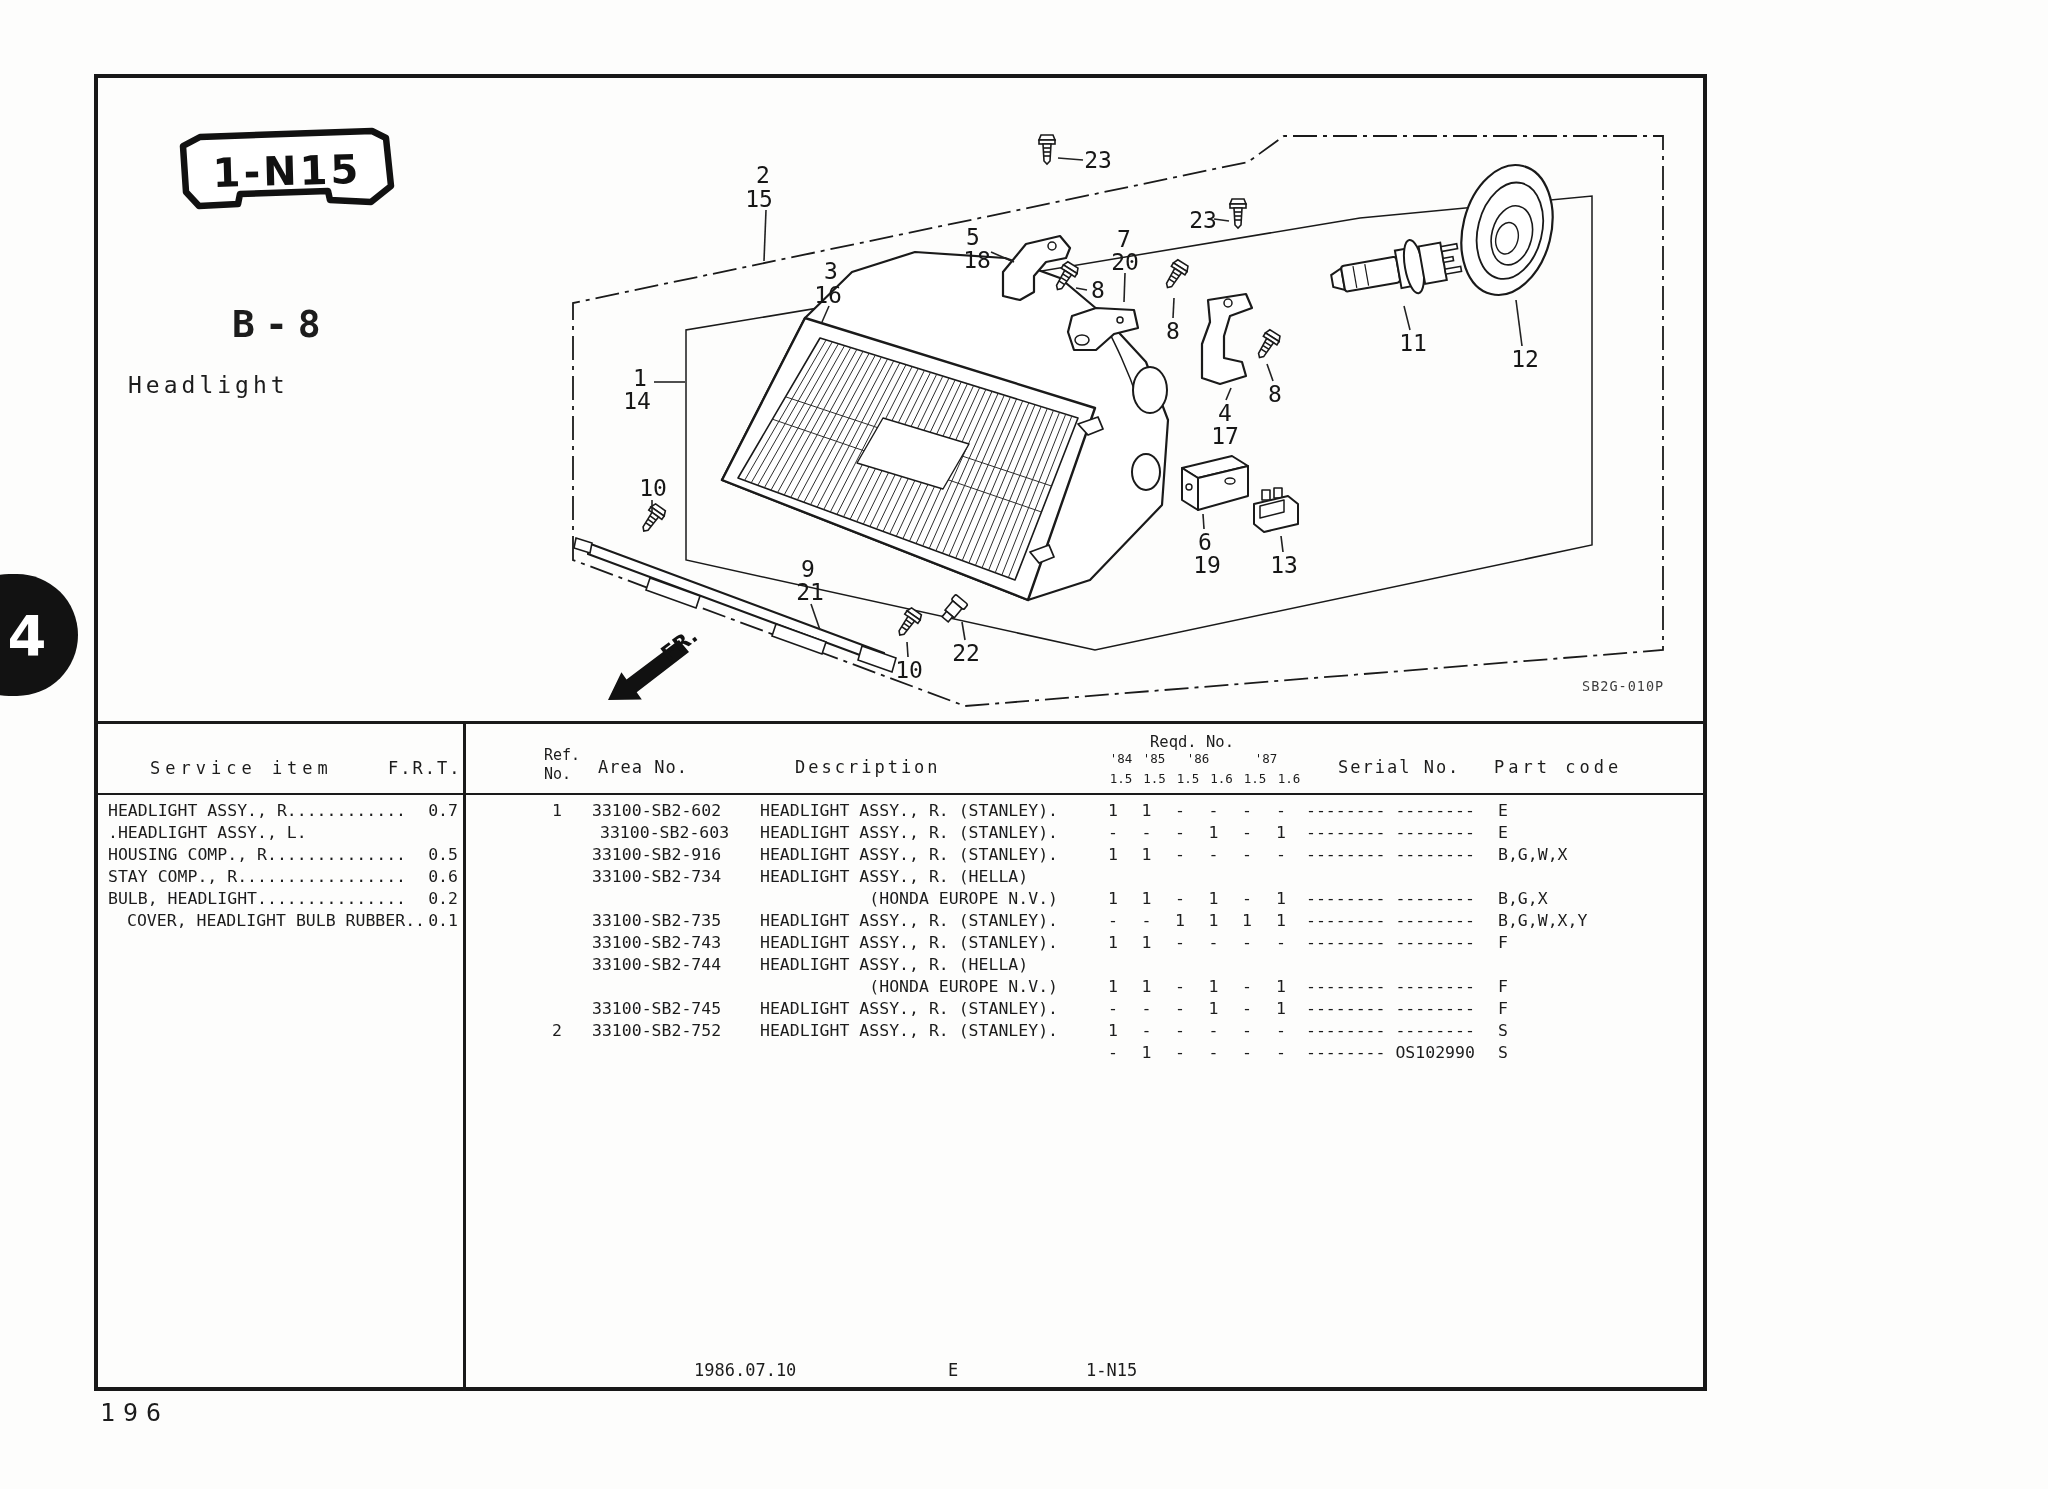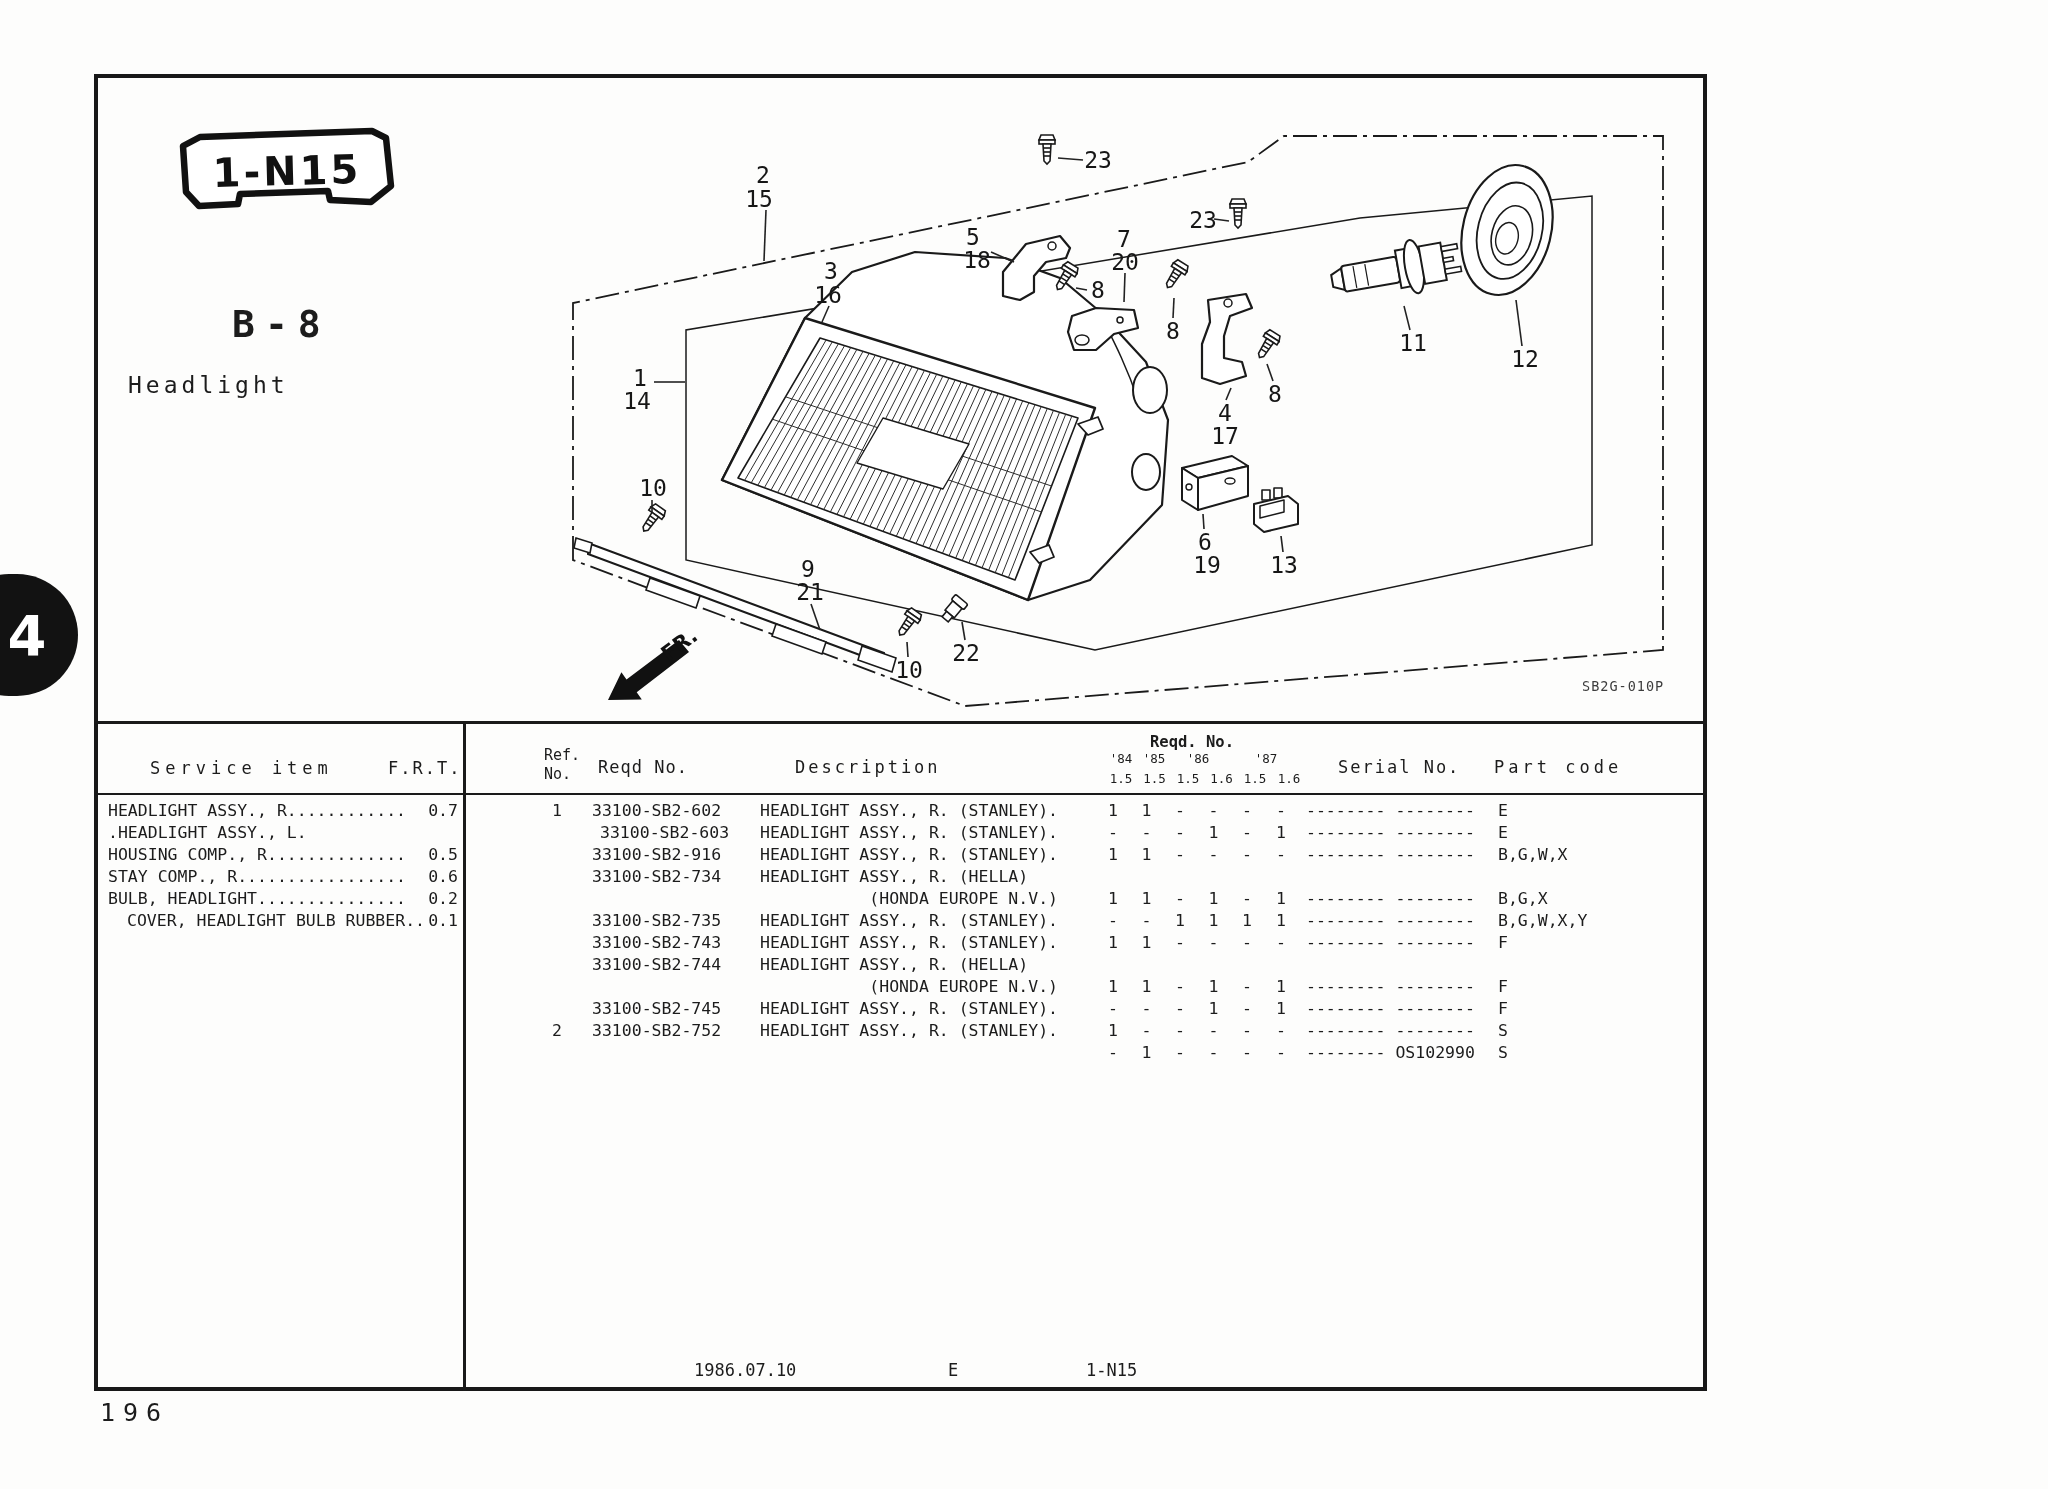--- a/index.html
+++ b/index.html
@@ -255,23 +255,23 @@
 
   <div class="abs rule" style="left:98px;top:721px;width:1609px;height:3px;"></div>
   <div class="abs rule" style="left:98px;top:793px;width:1609px;height:2px;"></div>
   <div class="abs rule" style="left:463px;top:721px;width:3px;height:670px;"></div>
 
   <div class="abs mono hdr" style="left:150px;top:758px;letter-spacing:5px;">Service item</div>
   <div class="abs mono hdr" style="left:388px;top:758px;width:70px;text-align:right;letter-spacing:2px;">F.R.T.</div>
 
   <div class="abs mono" style="left:544px;top:746px;font-size:15px;">Ref.</div>
   <div class="abs mono" style="left:544px;top:765px;font-size:15px;text-align:center;">No.</div>
-  <div class="abs mono hdr" style="left:598px;top:757px;letter-spacing:1px;">Reqd No.</div>
+  <div class="abs mono hdr" style="left:598px;top:757px;letter-spacing:1px;">Area No.</div>
   <div class="abs mono hdr" style="left:795px;top:757px;letter-spacing:3px;">Description</div>
-  <div class="abs mono" style="left:1130px;top:733px;width:124px;text-align:center;font-size:15.5px;font-weight:bold;">Reqd. No.</div>
+  <div class="abs mono" style="left:1130px;top:733px;width:124px;text-align:center;font-size:15.5px;">Reqd. No.</div>
   <div class="abs mono hdr" style="left:1338px;top:757px;letter-spacing:2px;">Serial No.</div>
   <div class="abs mono hdr" style="left:1494px;top:757px;letter-spacing:4px;">Part code</div>
   <div id="qty-header" class="abs" style="left:8px;top:0;width:100%;height:100%;pointer-events:none;">
       <div class="abs mono yr" style="left: 1091px; top: 752px; width: 44px; text-align: center;">'84</div>
       <div class="abs mono yr" style="left: 1124px; top: 752px; width: 44px; text-align: center;">'85</div>
       <div class="abs mono yr" style="left: 1168px; top: 752px; width: 44px; text-align: center;">'86</div>
       <div class="abs mono yr" style="left: 1236px; top: 752px; width: 44px; text-align: center;">'87</div>
       <div class="abs mono yr" style="left: 1095px; top: 772px; width: 36px; text-align: center;">1.5</div>
       <div class="abs mono yr" style="left: 1128.5px; top: 772px; width: 36px; text-align: center;">1.5</div>
       <div class="abs mono yr" style="left: 1162px; top: 772px; width: 36px; text-align: center;">1.5</div>

